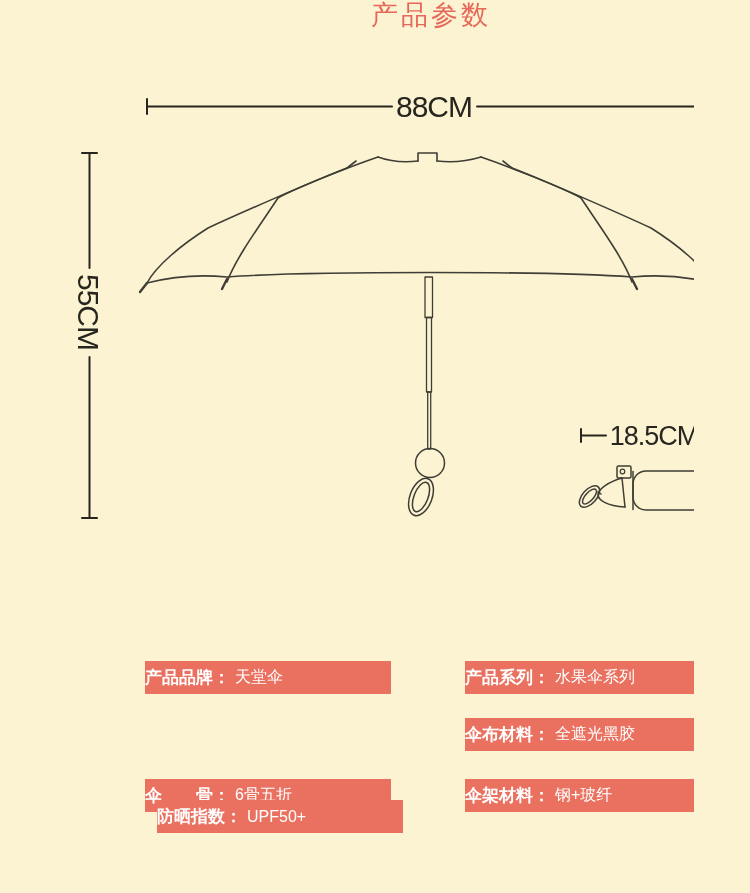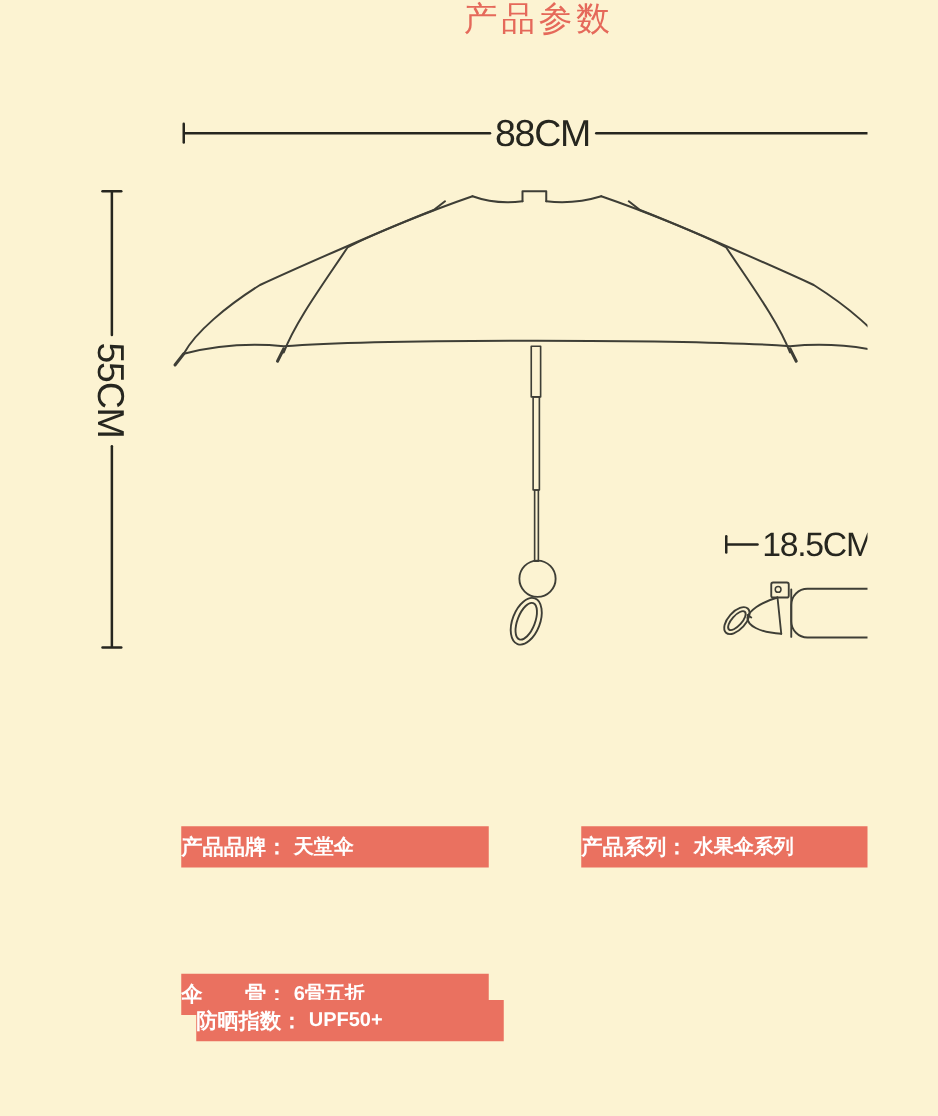--- a/index.html
+++ b/index.html
@@ -42,21 +42,21 @@
     box-sizing:border-box;
     color:#ffffff;
     white-space:nowrap;
   }
   .spec-box .spec-label{
     font-size:17px;
     font-weight:700;
   }
   .spec-box .spec-value{
     font-size:16px;
-    font-weight:700;
+    font-weight:400;
     margin-left:5px;
   }
   .col-left{left:89px;width:246px;}
   .col-right{left:409px;width:251px;}
   .row-0{top:661px;}
   .row-1{top:718px;}
   .row-2{top:779px;}
   .row-3{top:800px;margin-left:12px;}
 </style>
 </head>
@@ -158,14 +158,22 @@
   </div>
   <div class="spec-box col-left row-3">
     <span class="spec-label">防晒指数：</span>
     <span class="spec-value">UPF50+</span>
   </div>
 
   <div class="spec-box col-right row-0">
     <span class="spec-label">产品系列：</span>
     <span class="spec-value">水果伞系列</span>
   </div>
+  <div class="spec-box col-right row-1">
+    <span class="spec-label">伞布材料：</span>
+    <span class="spec-value">全遮光黑胶</span>
+  </div>
+  <div class="spec-box col-right row-2">
+    <span class="spec-label">伞架材料：</span>
+    <span class="spec-value">钢+玻纤</span>
+  </div>
 
 </div>
 
 </body></html>

